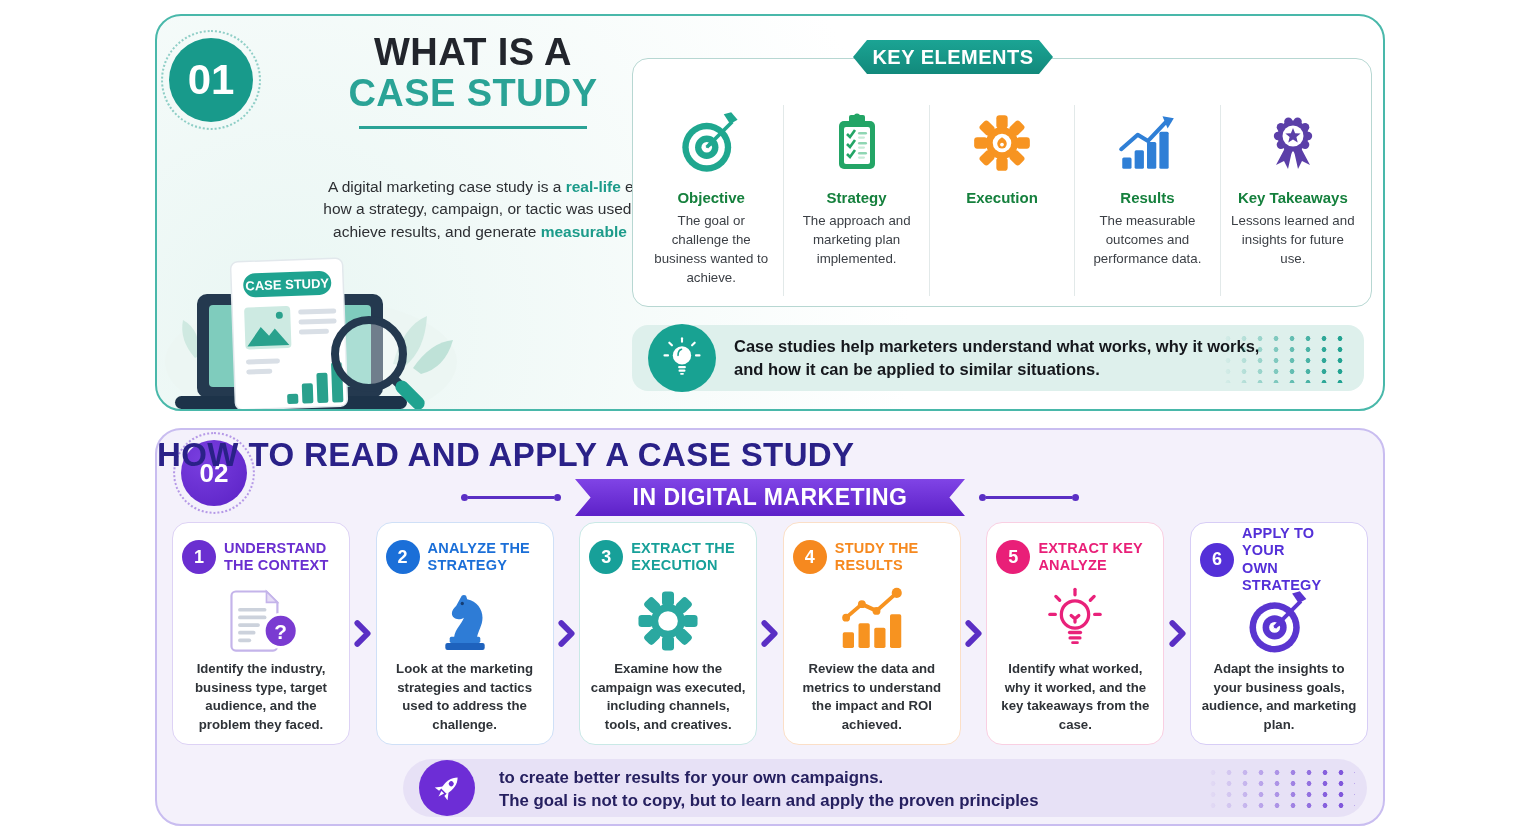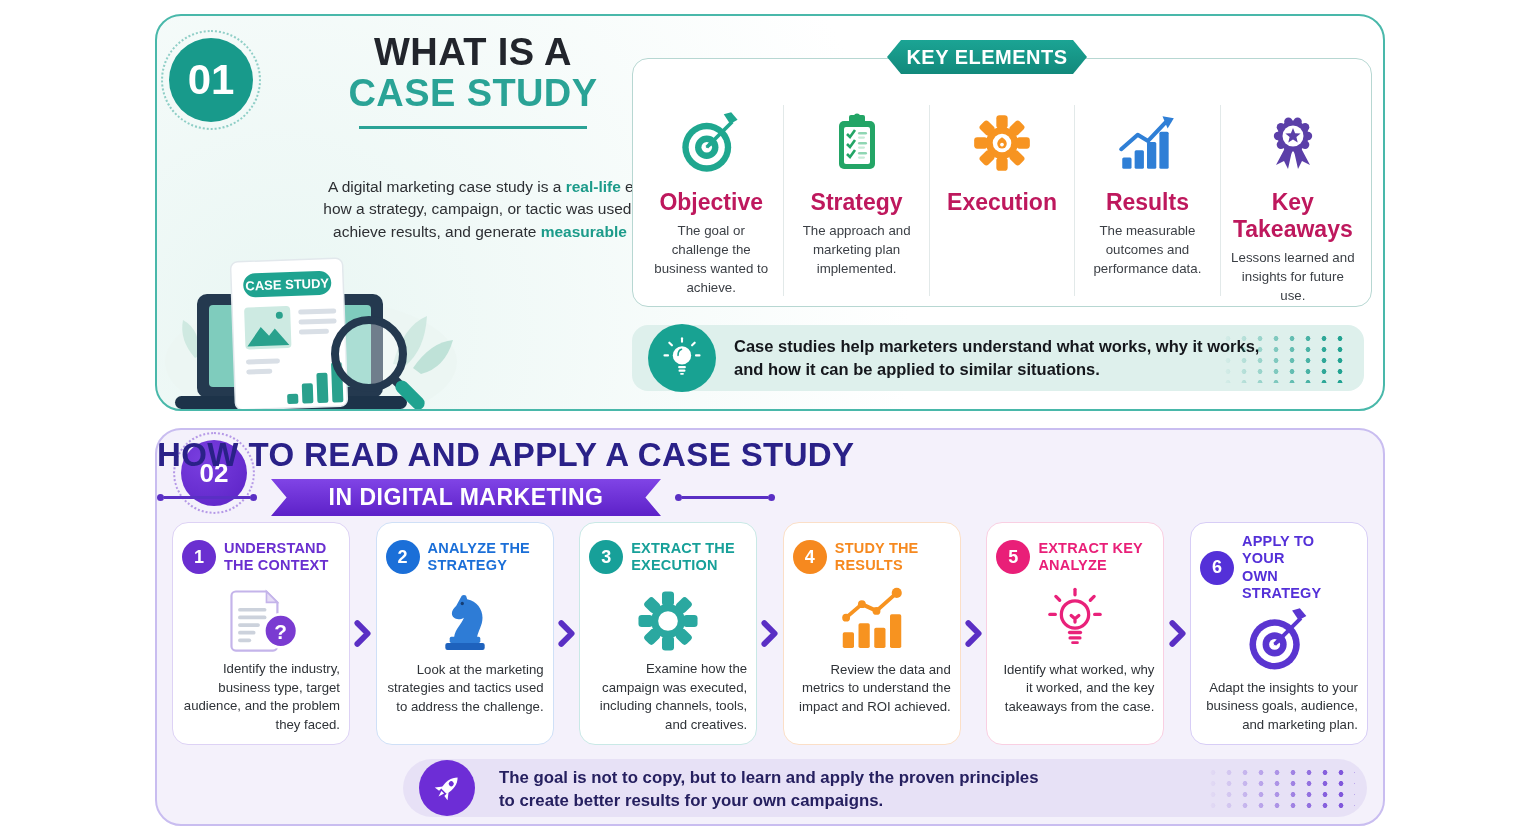--- a/index.html
+++ b/index.html
@@ -33,30 +33,30 @@
   .intro { position:absolute; left:160px; top:160px; width:456px; text-align:center;
     font-size:15.5px; line-height:1.44; color:#2d2f33; font-weight:500; }
   .hl { color:#1c9b8a; font-weight:bold; }
 
   .keybox {
     position:absolute; left:475px; top:42px; width:740px; height:249px;
     background:#ffffff; border:1.5px solid #b7d7d2; border-radius:16px;
     display:flex; padding:46px 6px 10px 6px;
   }
   .ke-ribbon {
-    position:absolute; left:730px; top:24px; width:200px; height:34px; z-index:3;
+    position:absolute; left:696px; top:24px; width:200px; height:34px; z-index:3;
     background:linear-gradient(180deg,#1ba494,#12897b);
     clip-path:polygon(0% 50%, 7% 0%, 93% 0%, 100% 50%, 93% 100%, 7% 100%);
     display:flex; align-items:center; justify-content:center;
     color:#fff; font-weight:800; font-size:20px; letter-spacing:.5px;
   }
   .ke-col { flex:1; padding:0 9px; text-align:center; border-right:1px solid #e2e9e9; }
   .ke-col:last-child { border-right:none; }
   .ke-icon { height:76px; display:flex; align-items:center; justify-content:center; }
-  .ke-title { font-size:23px; font-weight:bold; color:#be185d; margin-top:8px; }
+  .ke-title { font-size:15px; font-weight:bold; color:#15803d; margin-top:8px; }
   .ke-desc { font-size:13.3px; color:#3b3f45; line-height:1.42; margin-top:6px; font-weight:500; }
 
   .callout1 {
     position:absolute; left:475px; top:309px; width:732px; height:66px;
     background:#def0ec; border-radius:16px;
   }
   .icon-circle { position:absolute; display:flex; align-items:center; justify-content:center; border-radius:50%; }
   .bulb-circle { left:16px; top:-1px; width:68px; height:68px; background:#18a292; }
   .callout-text { position:absolute; left:102px; top:10px; font-size:16.5px; font-weight:bold;
     color:#15171c; line-height:1.38; }
@@ -75,42 +75,42 @@
   .panel2 {
     position:absolute; left:155px; top:428px; width:1230px; height:398px;
     border:2px solid #c9bdf0; border-radius:26px; background:#f4f1fb; overflow:hidden;
   }
   .badge2 { left:24px; top:10px; width:66px; height:66px; font-size:26px;
     background:radial-gradient(circle at 35% 30%, #7a3fe0, #5a21c4); color:#6a30cf; }
   .badge2 span { color:#fff; }
   .s2-title { position:absolute; left:0; top:6px; width:100%; 
     font-size:33px; font-weight:800; letter-spacing:.4px; color:#2a2188; }
   .sub-row { position:absolute; left:0; top:49px; width:100%; display:flex;
-    align-items:center; justify-content:flex-start; gap:14px; }
+    align-items:center; justify-content:center; gap:14px; }
   .deco { display:flex; align-items:center; }
   .deco .d { width:7px; height:7px; border-radius:50%; background:#5a2fc4; }
   .deco .l { width:86px; height:2.5px; background:#5a2fc4; }
   .ribbon2 {
     width:390px; height:37px;
     background:linear-gradient(180deg,#8044e6,#5d21c8);
     clip-path:polygon(0% 0%, 100% 0%, 96% 50%, 100% 100%, 0% 100%, 4% 50%);
     display:flex; align-items:center; justify-content:center;
     color:#fff; font-weight:800; font-size:23px; letter-spacing:.5px;
   }
   .steps-row { position:absolute; left:15px; top:92px; width:1196px;
     display:flex; justify-content:space-between; align-items:center; }
   .step-card { --c:#6a30cf; --bc:#ded4f4;
     width:178px; height:223px; background:#fff; border:1.6px solid var(--bc);
     border-radius:16px; padding:12px 9px 10px 9px; display:flex; flex-direction:column; }
   .step-head { display:flex; align-items:center; gap:8px; min-height:44px; }
   .step-num { width:34px; height:34px; border-radius:50%; background:var(--c); color:#fff;
     font-weight:bold; font-size:18px; display:flex; align-items:center; justify-content:center; flex-shrink:0; }
   .step-title { font-size:14.5px; font-weight:800; color:var(--c); line-height:1.18; letter-spacing:.2px; }
   .step-icon { height:76px; display:flex; align-items:center; justify-content:center; margin:4px 0 2px; }
-  .step-desc { font-size:13.2px; color:#2f3338; line-height:1.4; text-align:right; font-weight:400; }
+  .step-desc { font-size:13.2px; color:#2f3338; line-height:1.4; text-align:center; font-weight:700; }
   .chev { flex-shrink:0; display:flex; align-items:center; }
 
   .callout2 {
     position:absolute; left:246px; top:329px; width:964px; height:58px;
     background:#e7e1f6; border-radius:29px;
   }
   .rocket-circle { left:16px; top:1px; width:56px; height:56px; background:#6d2dd6; }
   .callout2 .callout-text { left:96px; top:7px; color:#262060; font-size:16.8px; }
   .callout2 .dots { width:150px; }
 </style>
@@ -536,19 +536,19 @@
           <g transform="rotate(45 24 24)" fill="#ffffff">
             <path d="M24,4 C30,10 32,19 29,30 H19 C16,19 18,10 24,4 Z"></path>
             <circle cx="24" cy="16" r="3.4" fill="#6d2dd6"></circle>
             <path d="M19,26 L12,35 L19,34 Z"></path>
             <path d="M29,26 L36,35 L29,34 Z"></path>
             <path d="M21.5,32 h5 L24,40 Z"></path>
           </g>
         </svg>
       </div>
       <div class="callout-text">
+        <div>to create better results for your own campaigns.</div>
         <div>The goal is not to copy, but to learn and apply the proven principles</div>
-        <div>to create better results for your own campaigns.</div>
       </div>
       <div class="dots dots-purple"></div>
     </div>
   </div>
 </div>
 
 </body></html>

